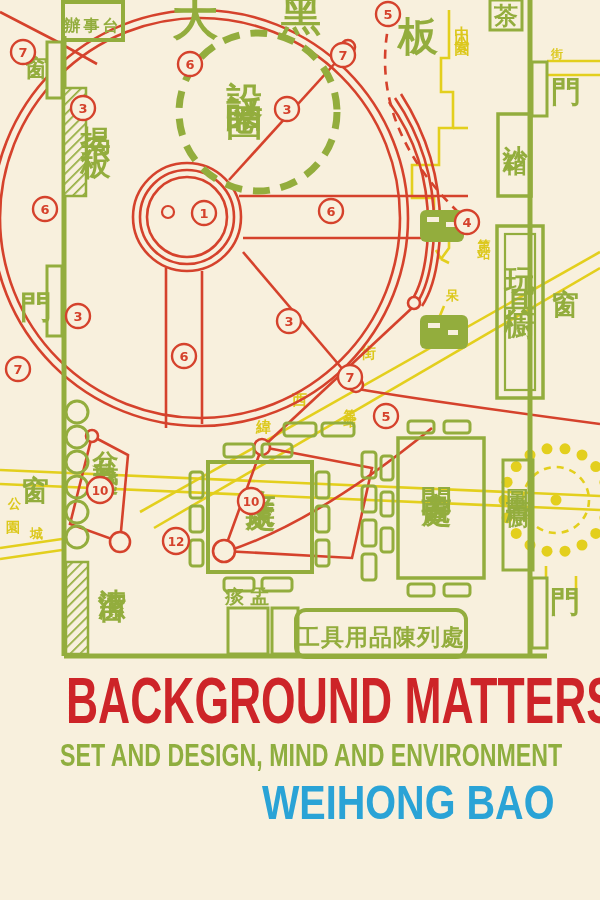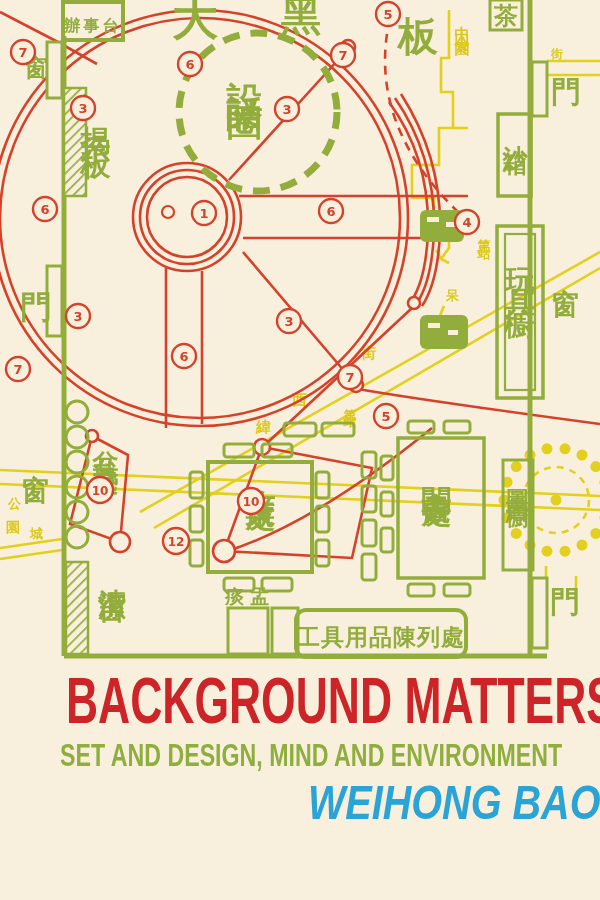--- a/index.html
+++ b/index.html
@@ -6,21 +6,21 @@
   .cover{position:relative;width:600px;height:900px;background:#f8f0dd;overflow:hidden;
          font-family:"DejaVu Sans", sans-serif;}
   svg{display:block;}
   svg text{font-family:"DejaVu Sans", sans-serif;}
   .vtext{writing-mode:vertical-rl;text-orientation:upright;}
   .titles{position:absolute;left:0;right:0;top:682;}
   .title-line{white-space:nowrap;text-align:center;font-family:"Liberation Sans",sans-serif;
               font-weight:bold;line-height:1;}
   .main-title{font-size:57px;color:#cd2428;transform:scale(0.78,1.14);transform-origin:50% 50%;}
   .subtitle{margin-top:13px;font-size:29px;color:#8fae3f;transform:scale(0.80,1.05);transform-origin:50% 50%;}
-  .author-row{margin-top:9px;display:flex;justify-content:flex-end;font-style:italic;}
+  .author-row{margin-top:9px;padding-right:46px;display:flex;justify-content:flex-end;}
   .author{font-size:45px;color:#2aa3d6;font-family:"Liberation Sans",sans-serif;font-weight:bold;
           white-space:nowrap;transform:scale(0.88,1.06);transform-origin:100% 50%;line-height:1;}
 </style>
 </head>
 <body>
 
 <div class="cover">
 
   <svg id="plan" width="600" height="672" viewBox="0 0 600 672">
     <defs>

